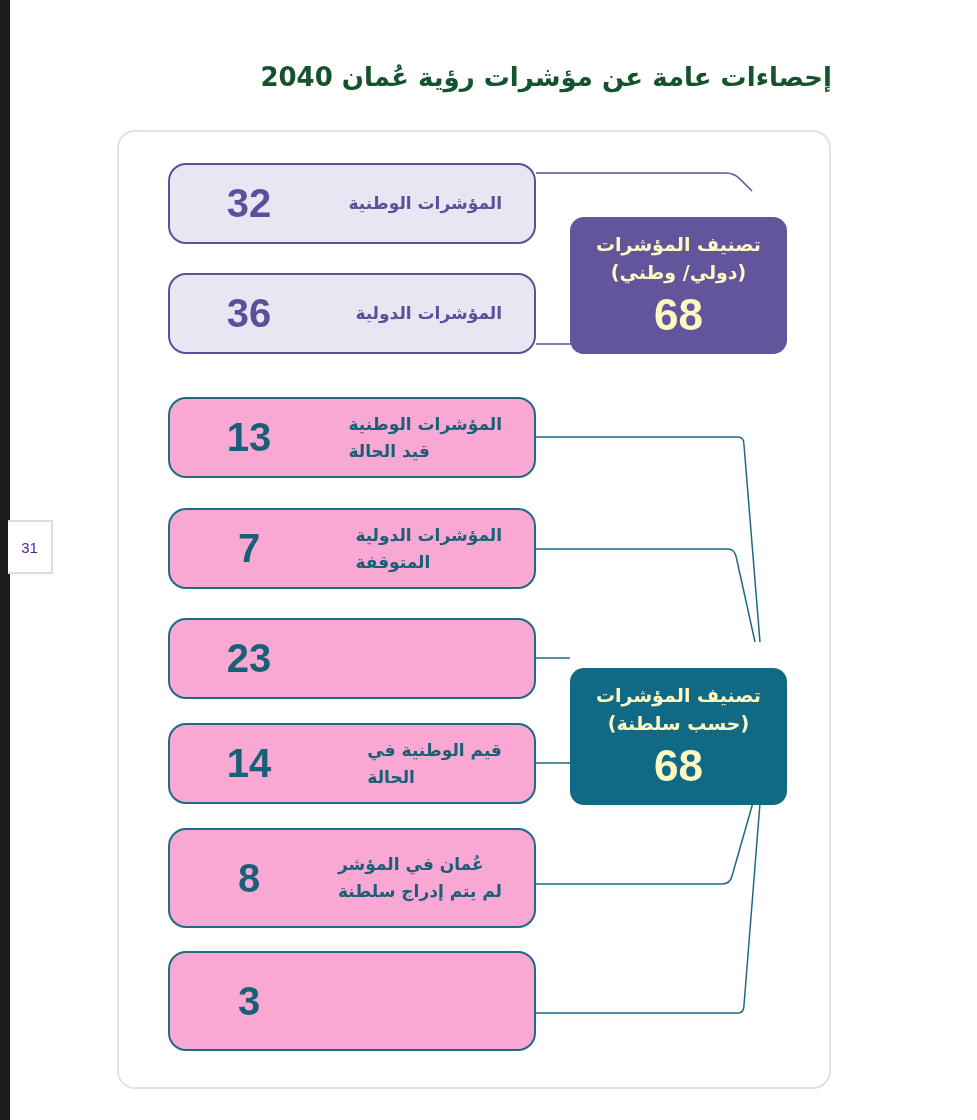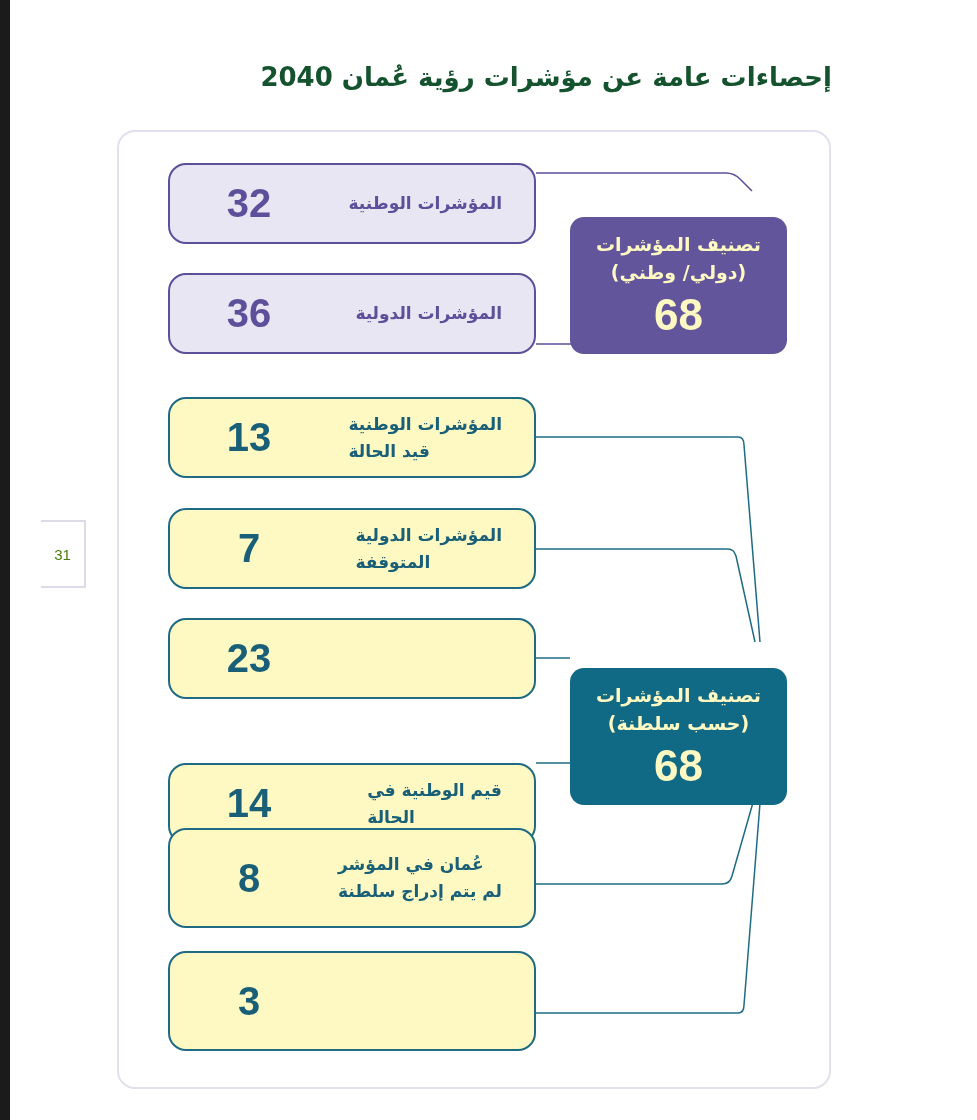--- a/index.html
+++ b/index.html
@@ -1,26 +1,26 @@
 <!DOCTYPE html>
 <html><head>
 <meta charset="utf-8">
 <style>
   * { box-sizing: border-box; margin: 0; padding: 0; }
   html, body { width: 977px; height: 1120px; background: #ffffff; overflow: hidden; }
   body { position: relative; font-family: "DejaVu Sans", sans-serif; }
   .left-strip { position: absolute; left: 0; top: 0; width: 10px; height: 1120px; background: #1b1b1b; }
-  .page-num { position: absolute; left: 8px; top: 520px; width: 45px; height: 68px; border: 2px solid #dcdbe8; border-left: none; background: #fff;
-    display: flex; align-items: center; justify-content: center; color: #4d7c0f; font-family: "Liberation Sans", sans-serif; font-size: 15px; margin-left: 33px; }
+  .page-num { position: absolute; left: 8px; top: 520px; width: 45px; height: 54px; border: 2px solid #dcdbe8; border-left: none; background: #fff;
+    display: flex; align-items: center; justify-content: center; color: #4c1d95; font-family: "Liberation Sans", sans-serif; font-size: 15px; }
   .title { position: absolute; right: 145px; top: 62px; direction: rtl; color: #14532d; font-weight: bold; font-size: 26px; white-space: nowrap; }
   .card { position: absolute; left: 117px; top: 130px; width: 714px; height: 959px; border: 2px solid #e1e0ec; border-radius: 18px; background: #fff; }
   svg.lines { position: absolute; left: 0; top: 0; width: 977px; height: 1120px; pointer-events: none; }
   .box { position: absolute; left: 168px; width: 368px; border-radius: 18px; border: 2px solid; display: flex; align-items: center; }
   .box.purple { background: #e9e6f3; border-color: #5e4f9a; color: #5e4f9a; }
-  .box.teal { background: #fef9c3; border-color: #1f6b84; color: #185f77; }
+  .box.teal { background: #f9a8d4; border-color: #1f6b84; color: #185f77; }
   .box .num { position: absolute; left: 0; width: 158px; text-align: center; font-weight: bold; font-size: 40px; font-family: "Liberation Sans", sans-serif; }
   .box .label { position: absolute; right: 32px; direction: rtl; text-align: left; font-weight: bold; font-size: 17px; line-height: 27px; }
   .summary { position: absolute; left: 570px; width: 217px; border-radius: 14px; color: #fef9c3; text-align: center; direction: rtl; display: flex; flex-direction: column; align-items: center; justify-content: center; margin-top: 26px; }
   .summary.purple { background: #63559c; }
   .summary.teal { background: #116a85; }
   .summary .s-title { font-weight: bold; font-size: 19px; line-height: 28px; }
   .summary .s-num { font-weight: bold; font-size: 44px; font-family: "Liberation Sans", sans-serif; line-height: 54px; margin-top: 2px; }
 </style>
 </head>
 <body>
@@ -70,21 +70,21 @@
 <div class="box teal" style="top:508px;height:81px;">
   <span class="num">7</span>
   <span class="label">
       <div>المؤشرات الدولية</div>
       <div>المتوقفة</div>
     </span>
 </div>
 <div class="box teal" style="top:618px;height:81px;">
   <span class="num">23</span>
 </div>
-<div class="box teal" style="top:723px;height:81px;margin-top:40px;">
+<div class="box teal" style="top:723px;height:81px;">
   <span class="num">14</span>
   <span class="label">
       <div>قيم الوطنية في</div>
       <div>الحالة</div>
     </span>
 </div>
 <div class="box teal" style="top:828px;height:100px;">
   <span class="num">8</span>
   <span class="label">
       <div>عُمان في المؤشر</div>

